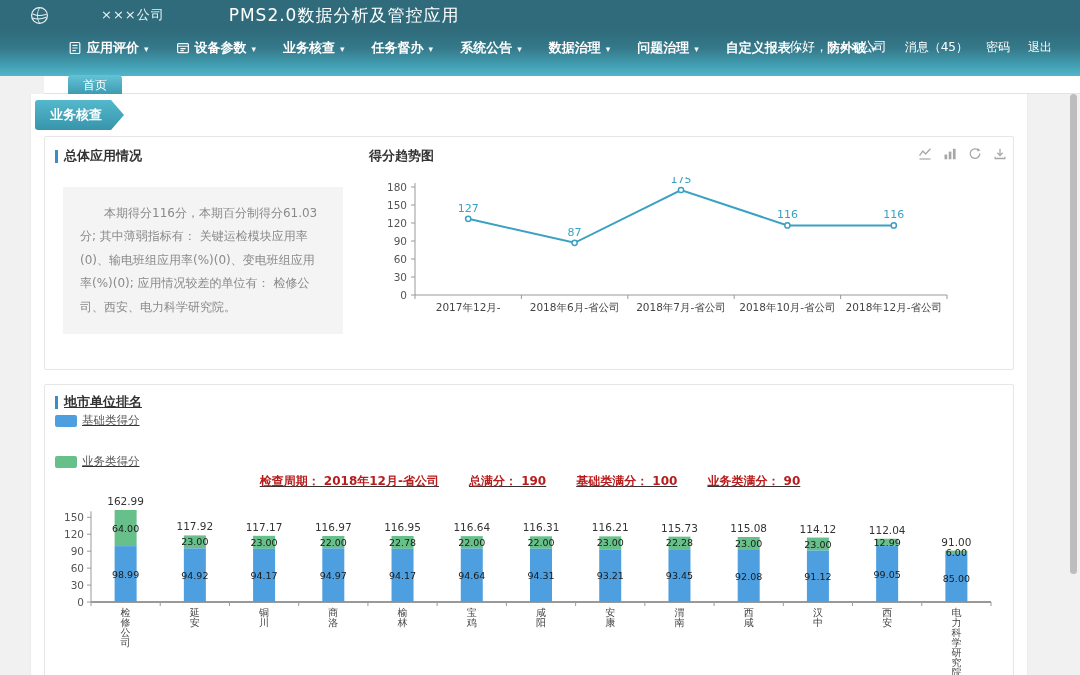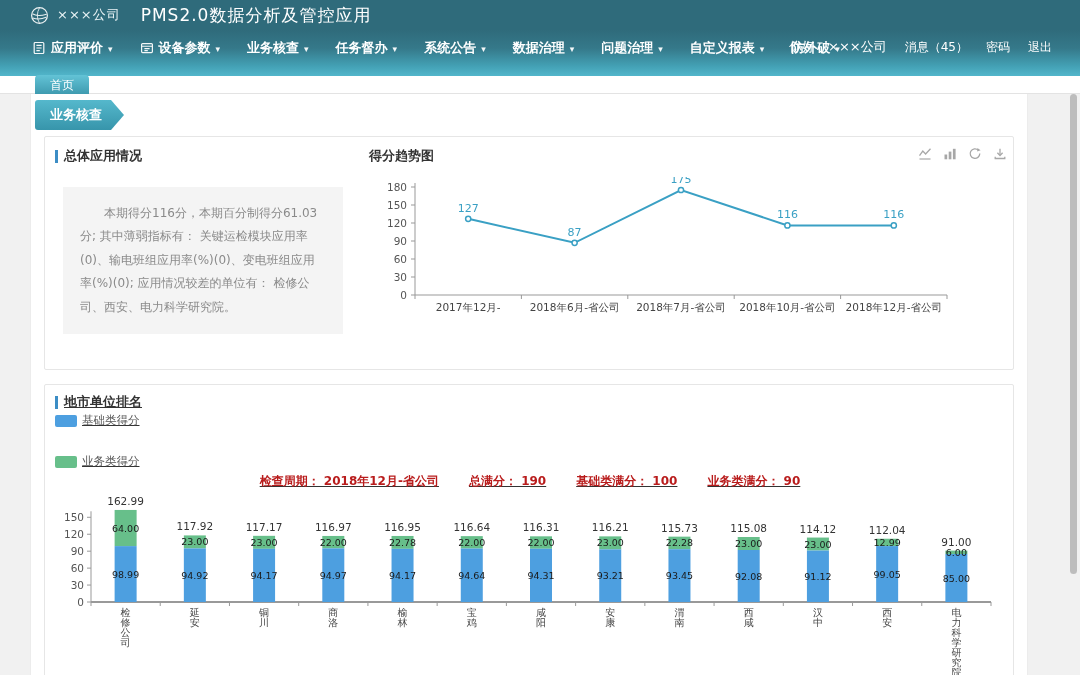--- a/index.html
+++ b/index.html
@@ -1,36 +1,36 @@
 <!DOCTYPE html>
 <html><head>
 <meta charset="utf-8">
 <style>
   * { margin:0; padding:0; box-sizing:border-box; }
   html,body { width:1080px; height:675px; overflow:hidden; }
   body { font-family:"DejaVu Sans","Liberation Sans",sans-serif; background:#f1f1f1; color:#333; }
   svg { font-family:inherit; display:block; }
 
   
-  .topbar { height:30px; background:#2f6b7b; display:flex; align-items:center; padding-left:30px; }
+  .topbar { height:30px; background:#2f6b7b; display:flex; align-items:center; padding-left:30px;gap:44px; }
   .logo { width:19px; height:19px; margin-right:8px; }
   .company { color:#eaf4f6; font-size:13px; letter-spacing:1px; }
   .apptitle { color:#ffffff; font-size:17px; font-weight:normal; margin-left:20px; letter-spacing:1px; }
   .navbar { height:46px; background:linear-gradient(180deg,#2f6b7b 0%,#35798a 40%,#43a0b4 78%,#52b6cb 100%);
-            display:flex; align-items:center; padding:0 30px 10px 32px; position:relative; }
+            display:flex; align-items:center; padding:0 30px 10px 68px; position:relative; }
   .nav-item { display:flex; align-items:center; gap:5px; color:#fff; font-size:13px; font-weight:bold;
               margin-right:27px; cursor:pointer; white-space:nowrap; }
   .nav-item .nicon { width:14px; height:14px; opacity:.95; }
   .caret { font-size:9px; opacity:.95; transform:translateY(1px); }
   .nav-right { position:absolute; right:28px; top:8px; display:flex; align-items:center; gap:18px; color:#fff; }
   .nav-right .greet { font-size:13px; }
   .nav-right a { color:#fff; font-size:12px; text-decoration:none; cursor:pointer; }
 
   
-  .tabrow { height:18px; background:#ffffff; border-bottom:1px solid #e3e3e3; padding-left:35px; }
+  .tabrow { height:18px; background:#ffffff; border-bottom:1px solid #e3e3e3; padding-left:24px;margin-left:44px; }
   .tab { display:inline-block; transform:translateY(-2px); height:20px; line-height:20px; padding:0 15px;
          background:linear-gradient(180deg,#63c3d6,#3d99ae); color:#fff; font-size:12px;
          border-radius:4px 4px 0 0; cursor:pointer; }
 
   
   .content { position:relative; height:581px; }
   .card { position:relative; width:998px; margin-left:30px; background:#fff; border:1px solid #ececec;
           border-top:none; min-height:700px; padding:0 13px; }
   .vscroll { position:absolute; right:3px; top:0; width:7px; height:480px; background:#bdbdbd; border-radius:4px; }
 

